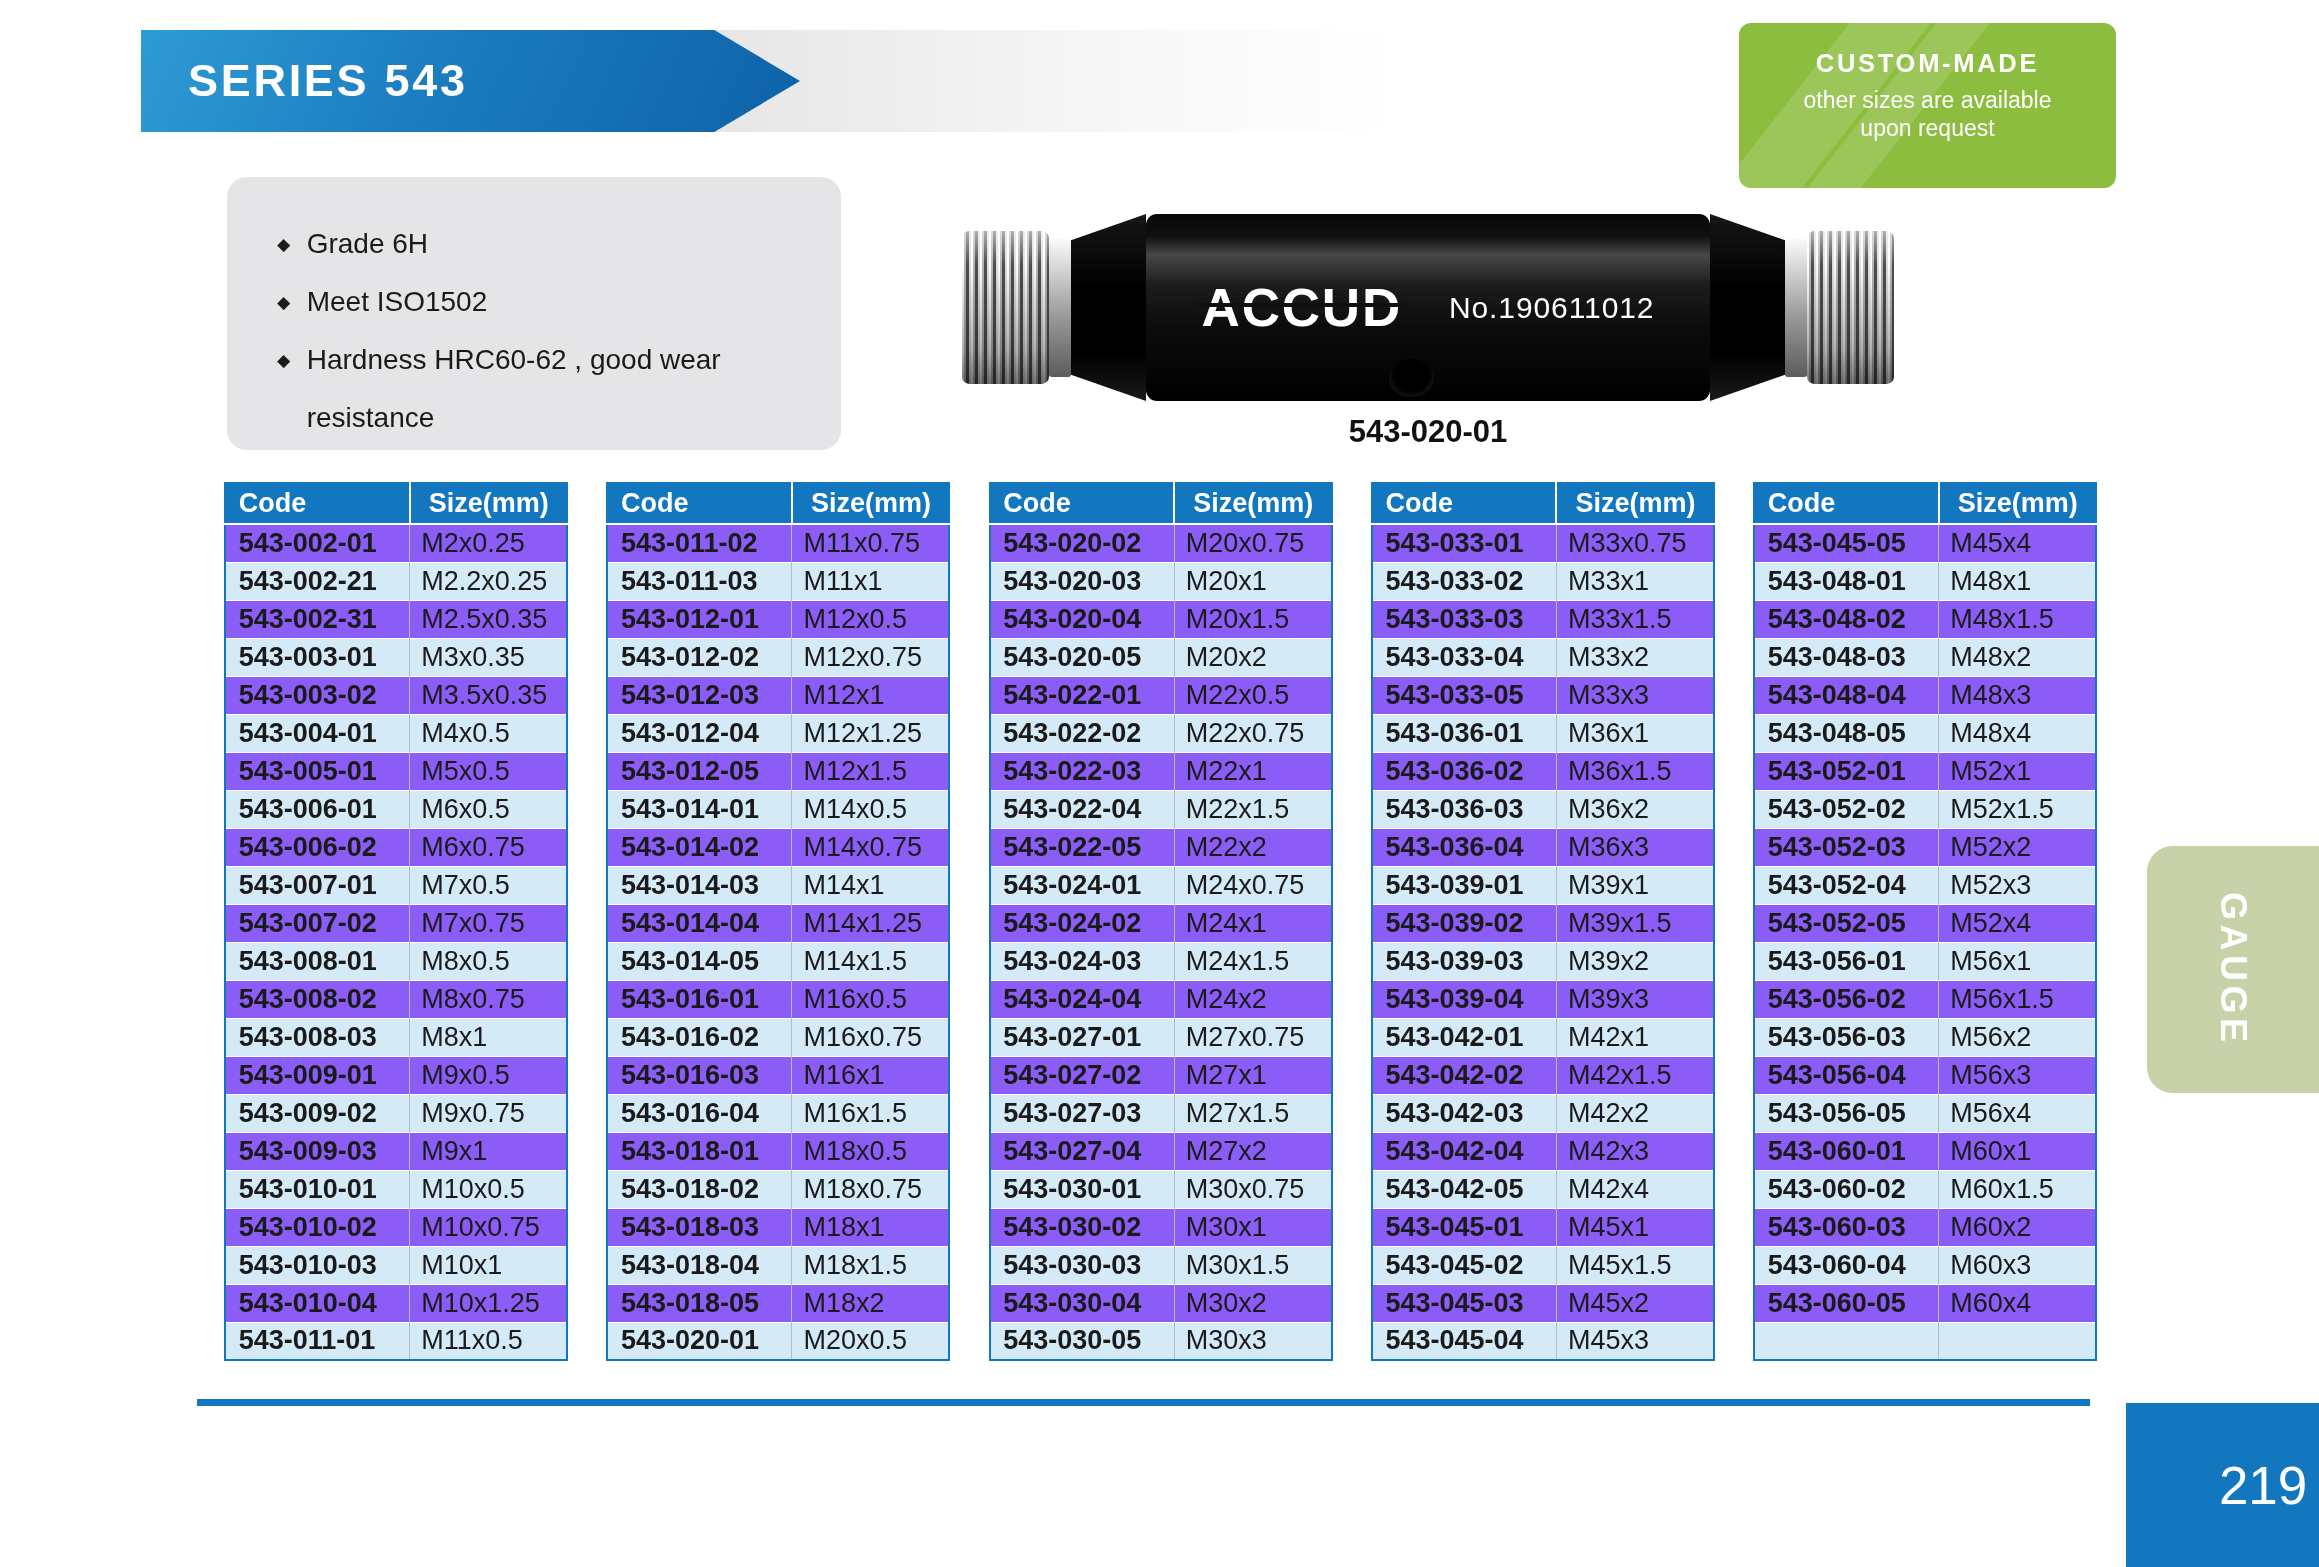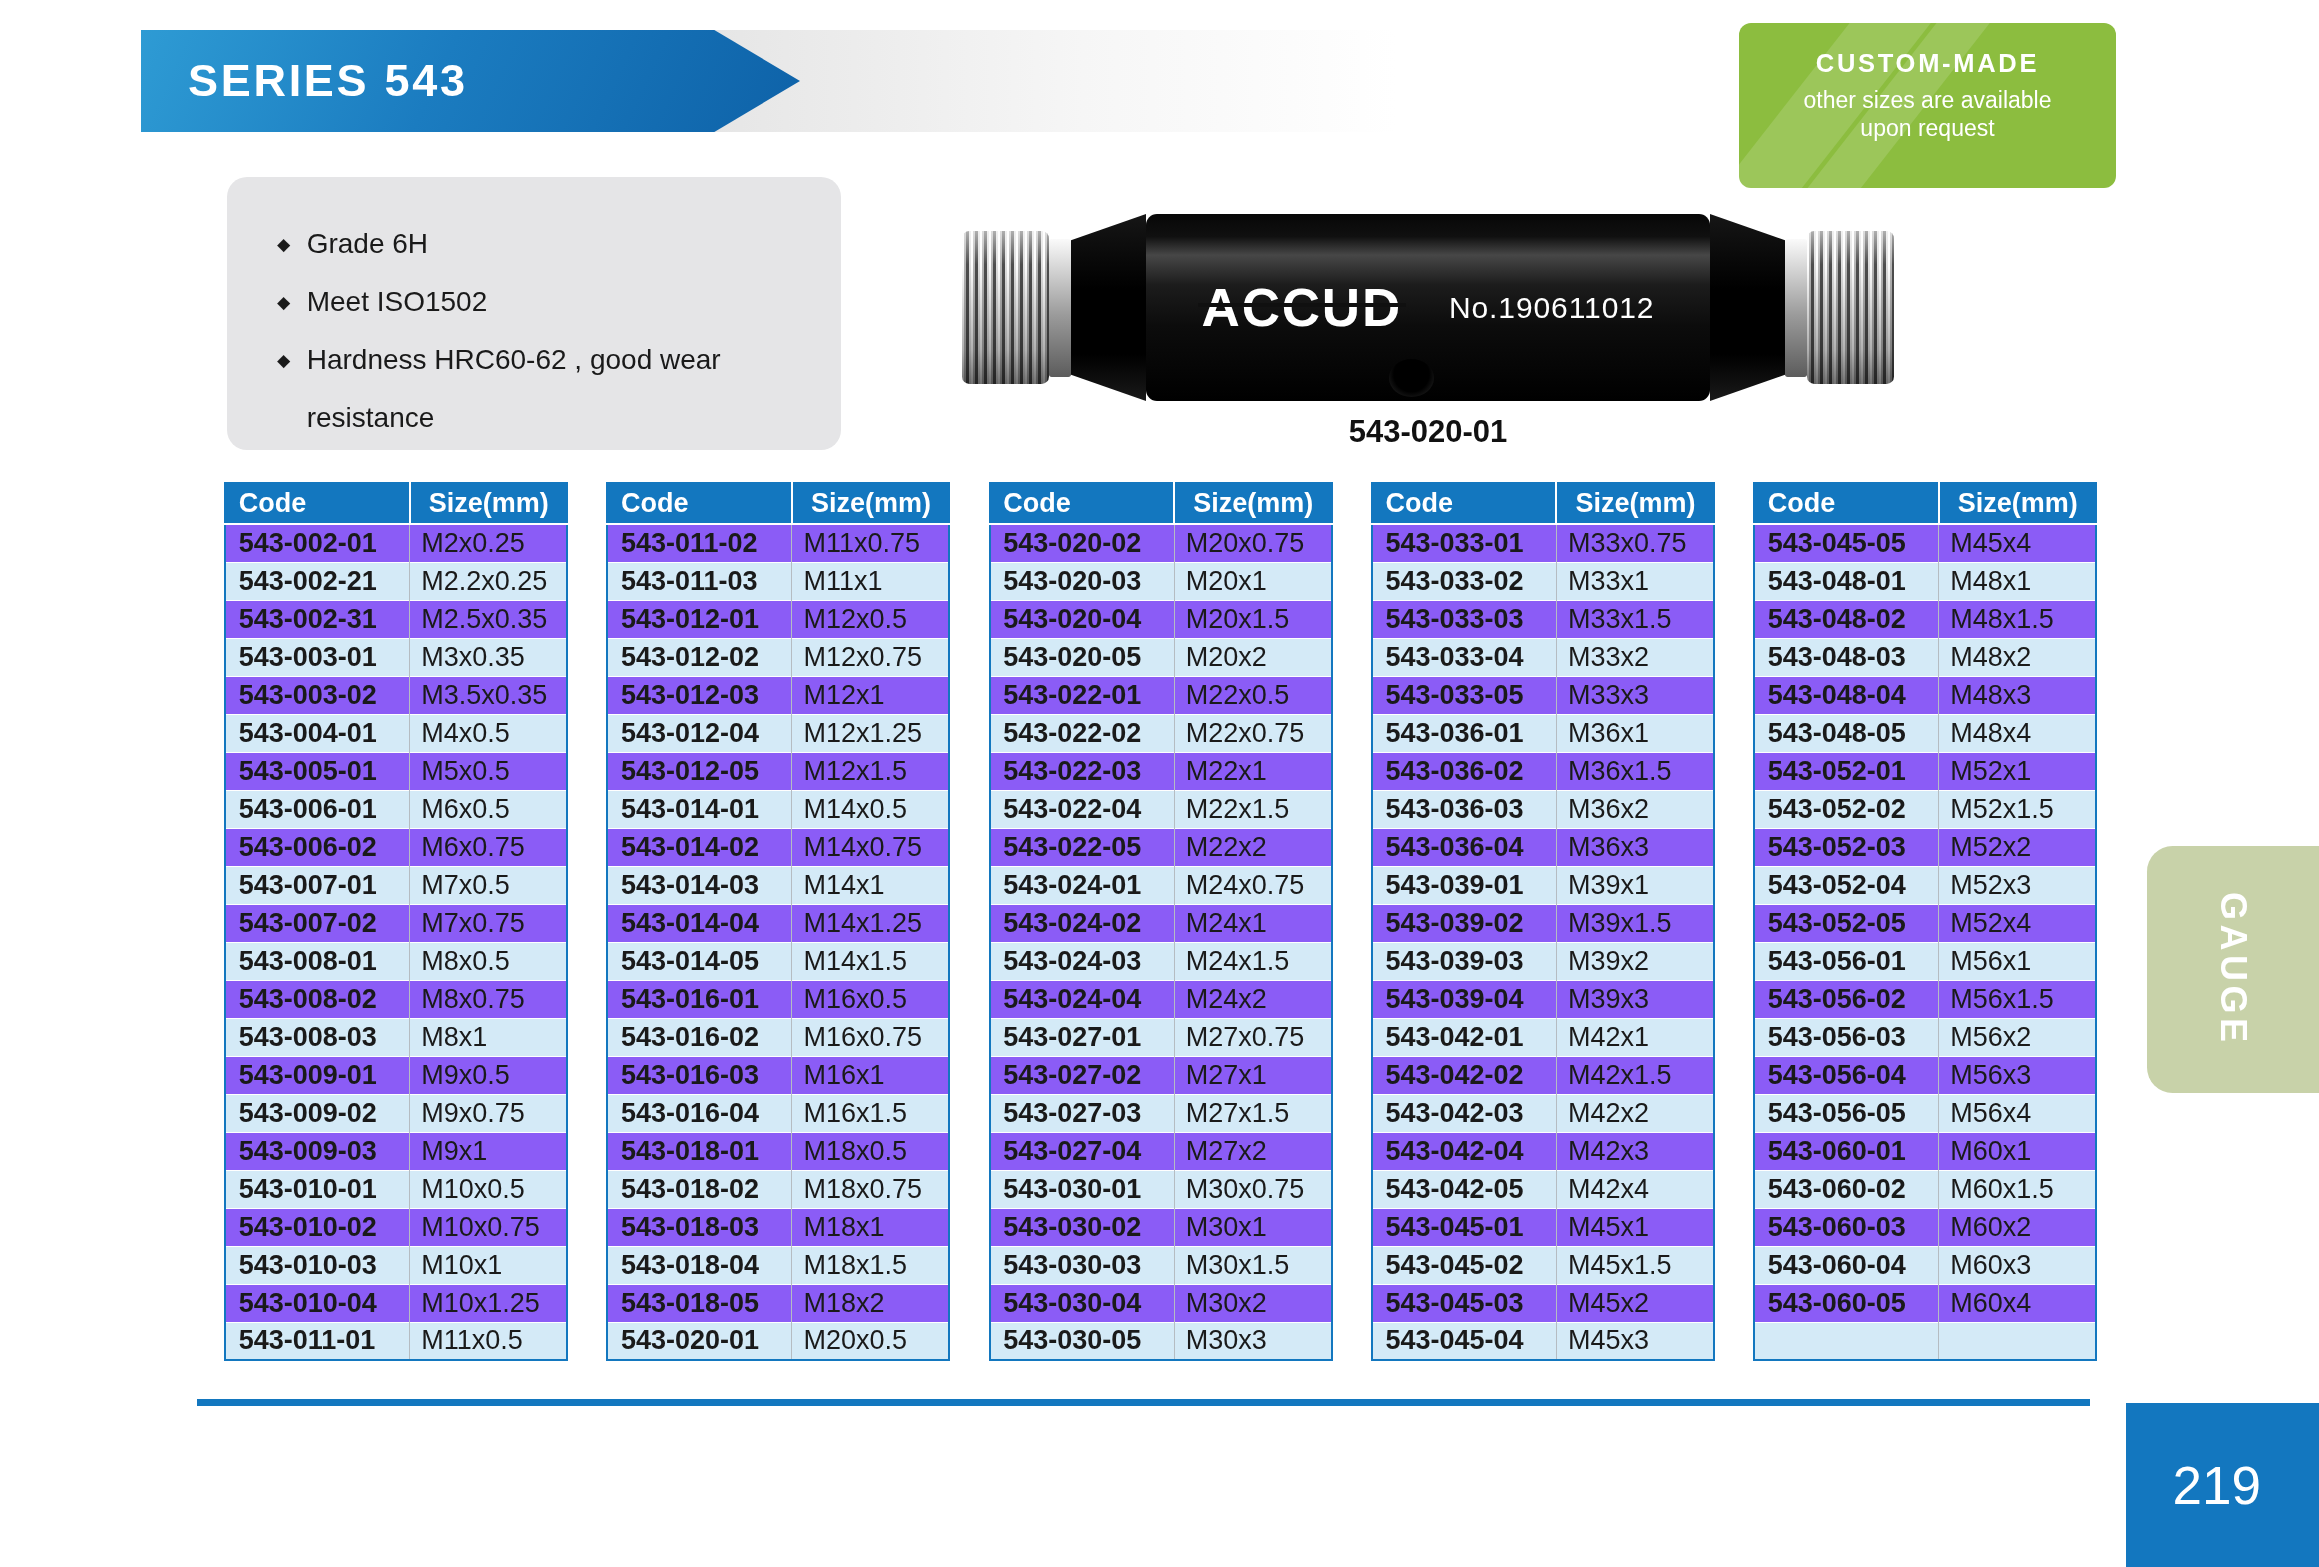--- a/index.html
+++ b/index.html
@@ -139,21 +139,21 @@
     display:flex;align-items:center;justify-content:center;
   }
   .side-tab span{
     writing-mode:vertical-rl;color:#fff;font-size:36px;font-weight:800;letter-spacing:4.5px;
   }
   .footer-rule{
     position:absolute;left:197px;top:1399px;width:1893px;height:7.3px;background:var(--blue);
   }
   .page-num{
     position:absolute;left:2126px;top:1403px;width:194px;height:165px;background:var(--blue);
-    display:flex;align-items:center;justify-content:center;
+    display:flex;align-items:center;justify-content:flex-end;
   }
   .page-num span{color:#fff;font-size:53px;padding-right:12.7px;}
 </style>
 </head>
 <body>
 
 <div class="page">
 
   <div class="banner">
     <div class="series-arrow">

